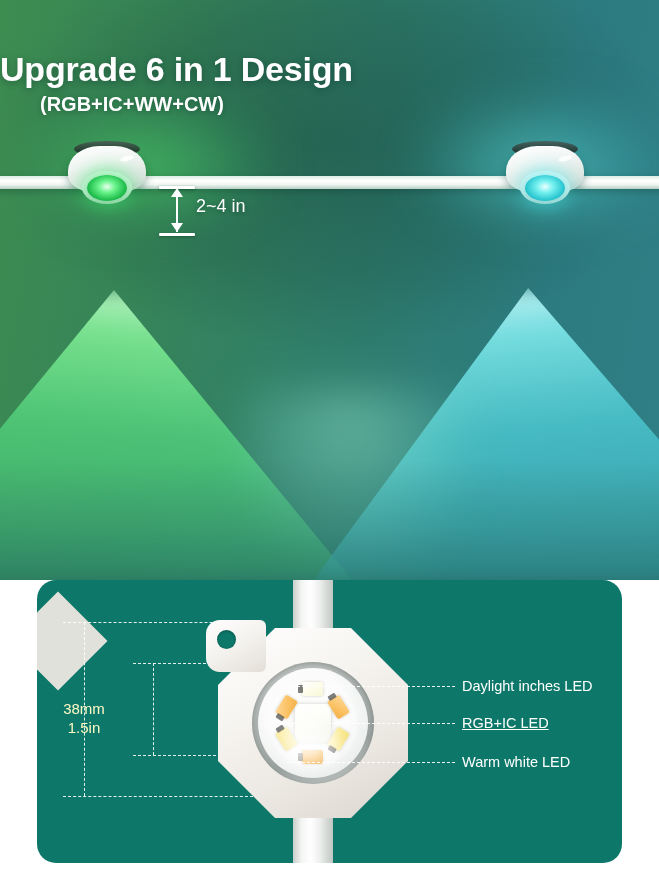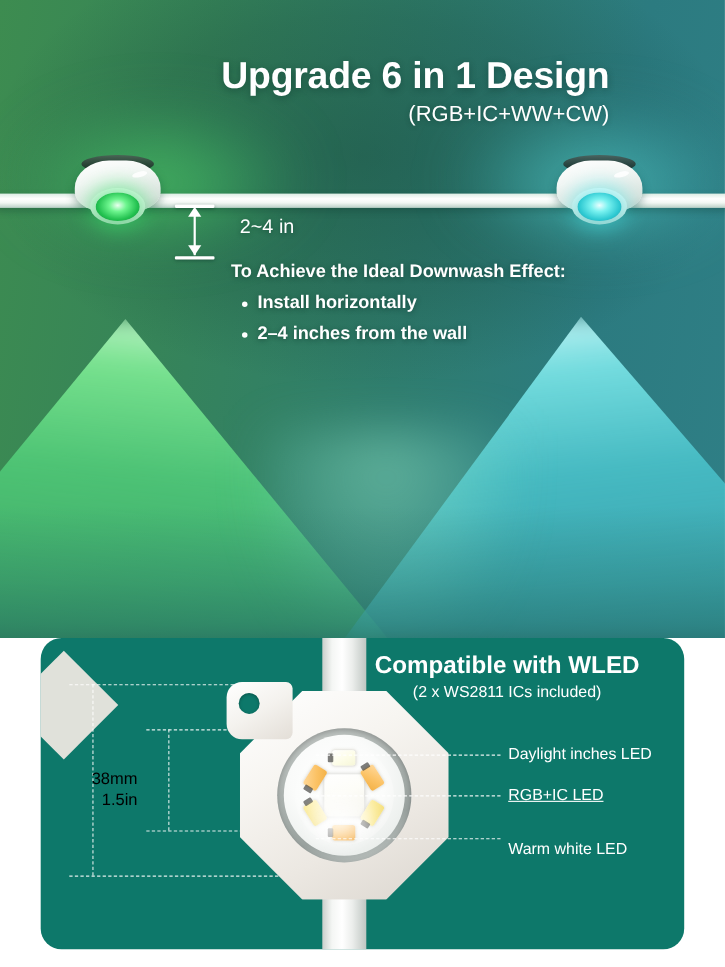--- a/index.html
+++ b/index.html
@@ -50,39 +50,40 @@
   }
   .ceiling-glow.cyan {
     left: 414px; top: 96px;
     width: 255px; height: 120px;
     background: radial-gradient(ellipse at 50% 60%, rgba(100,238,232,0.58) 0%, rgba(80,210,215,0.28) 45%, rgba(70,185,195,0) 75%);
   }
 
   
   .title-wrap {
     position: absolute;
-    left: 12px; top: 50px;
+    left: 0; top: 50px;
     width: 542px;
-    text-align: right;
+    text-align: left;
     z-index: 7;
   }
   .title-main {
     margin: 0;
     font-size: 34px;
     font-weight: bold;
     color: #ffffff;
     letter-spacing: -0.2px;
     text-shadow: 0 2px 7px rgba(10,48,40,0.42);
   }
   .title-sub {
     margin: 4px 0 0 0;
     font-size: 20px;
-    font-weight: normal;
+    font-weight: bold;
     color: #ffffff;
     text-shadow: 0 1px 5px rgba(10,48,40,0.38);
+    padding-left: 40px;
   }
 
   
   .rail {
     position: absolute;
     left: -4px; top: 176px;
     width: 667px; height: 13px;
     background: linear-gradient(180deg, #dcece4 0%, #ffffff 36%, #f2f7f3 64%, #b9cfc6 100%);
     box-shadow: 0 3px 7px rgba(14,52,44,0.30);
     z-index: 5;
@@ -201,21 +202,20 @@
   }
   .dim-arrow .head.up { top: 2px; border-bottom: 9px solid #ffffff; }
   .dim-arrow .head.down { top: 37px; border-top: 9px solid #ffffff; }
   .dim-arrow .dim-label {
     position: absolute;
     left: 28px; top: 10px;
     white-space: nowrap;
     font-size: 18px;
     color: #ffffff;
     text-shadow: 0 1px 5px rgba(10,45,38,0.48);
-    margin-left: 22px;
   }
 
   
   .instructions {
     position: absolute;
     left: 210px; top: 238px;
     z-index: 8;
   }
   .instr-heading {
     margin: 0 0 9px 0;
@@ -276,24 +276,24 @@
   .dash-h {
     height: 0;
     border-top: 1px dashed rgba(255,255,255,0.88);
   }
   .dash-v {
     width: 0;
     border-left: 1px dashed rgba(255,255,255,0.88);
   }
   .dim-text {
     position: absolute;
-    color: #000000;
+    color: #fef9c3;
     font-size: 15px;
     line-height: 19px;
-    text-align: right;
+    text-align: center;
     white-space: nowrap;
   }
 
   
   .callout-line {
     position: absolute;
     height: 0;
     border-top: 1px dashed rgba(255,255,255,0.9);
   }
   .callout-label {
@@ -445,38 +445,27 @@
 
     <div class="dim-arrow">
       <div class="tick t-top"></div>
       <div class="tick t-bot"></div>
       <div class="shaft"></div>
       <div class="head up"></div>
       <div class="head down"></div>
       <div class="dim-label">2~4 in</div>
     </div>
 
-    <div class="instructions">
-      <p class="instr-heading">To Achieve the Ideal Downwash Effect:</p>
-      <ul class="instr-list">
-        <li>Install horizontally</li>
-        <li>2–4 inches from the wall</li>
-      </ul>
-    </div>
 
   </div>
 
   <div class="panel">
 
     <div class="panel-corner-light"></div>
 
-    <div class="panel-head">
-      <p class="panel-title">Compatible with WLED</p>
-      <p class="panel-subtitle">(2 x WS2811 ICs included)</p>
-    </div>
 
     <div class="dash-h" style="left:26px; top:42px; width:190px;"></div>
     <div class="dash-v" style="left:47px; top:42px; height:174px;"></div>
     <div class="dash-h" style="left:26px; top:216px; width:190px;"></div>
 
     <div class="dash-h" style="left:96px; top:83px; width:128px;"></div>
     <div class="dash-v" style="left:116px; top:83px; height:92px;"></div>
     <div class="dash-h" style="left:96px; top:175px; width:128px;"></div>
 
     <div class="dim-text" style="left:6px; top:119px; width:82px;">
@@ -520,17 +509,17 @@
         </div>
       </div>
     </div>
 
     <div class="callout-line" style="left:250px; top:106px; width:168px;"></div>
     <div class="callout-line" style="left:250px; top:143px; width:168px;"></div>
     <div class="callout-line" style="left:250px; top:182px; width:168px;"></div>
 
     <div class="callout-label" style="left:425px; top:98px;">Daylight inches LED</div>
     <div class="callout-label" style="left:425px; top:135px;text-decoration:underline;">RGB+IC LED</div>
-    <div class="callout-label" style="left:425px; top:184px;">Warm white LED</div>
+    <div class="callout-label" style="left:425px; top:174px;">Warm white LED</div>
 
   </div>
 
 </div>
 
 </body></html>

